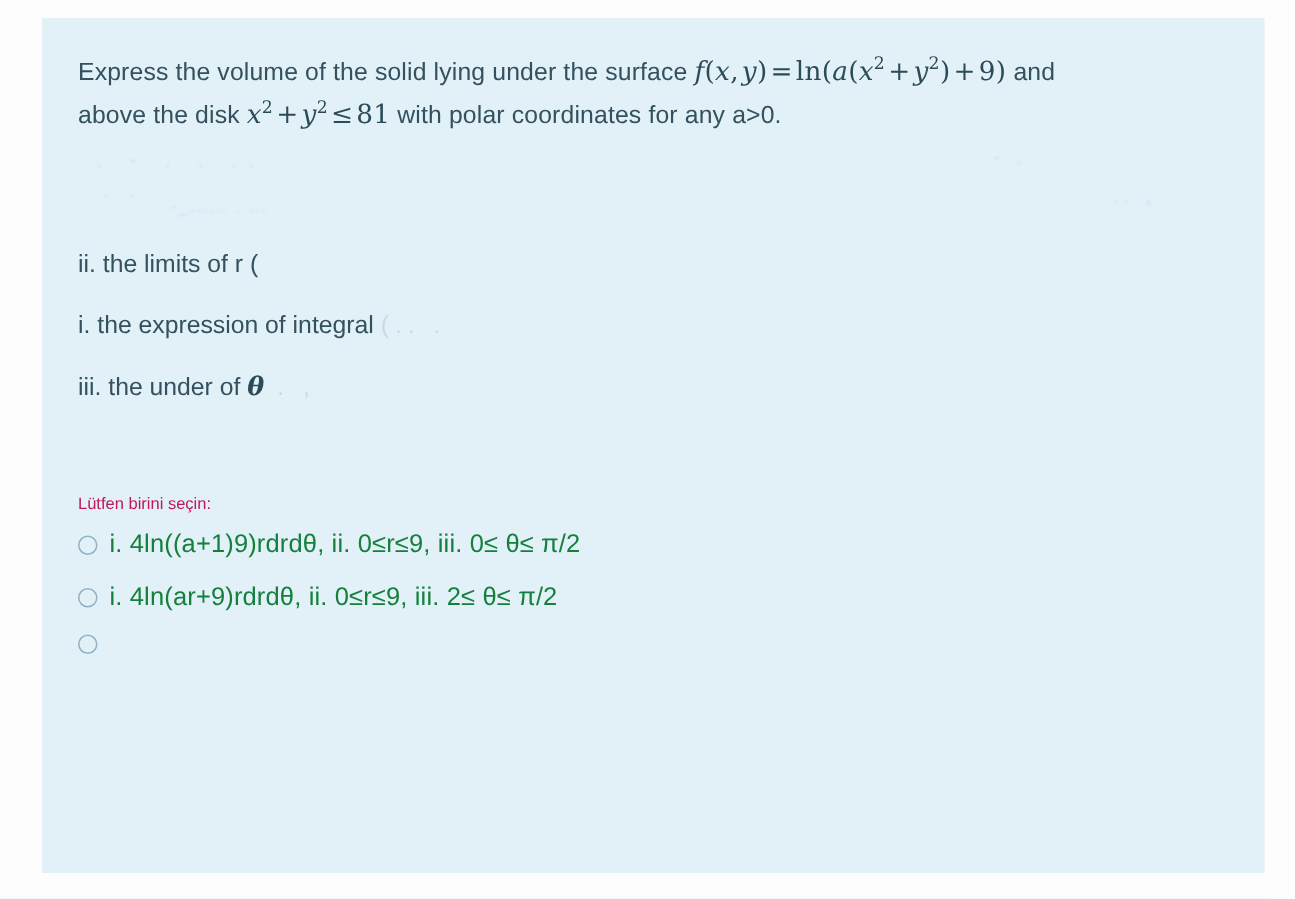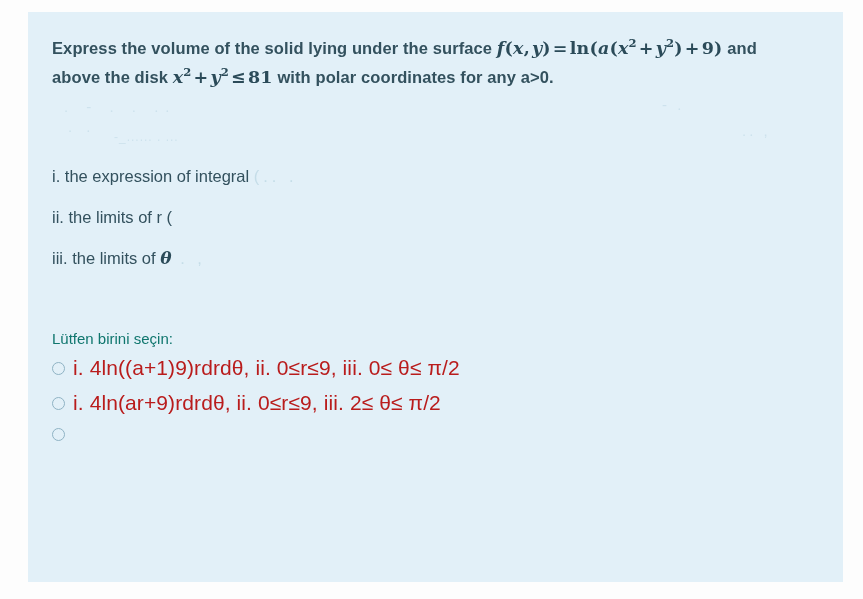--- a/index.html
+++ b/index.html
@@ -30,21 +30,20 @@
     background: #e2f0f8;
     box-sizing: border-box;
     padding: 22px 30px 0 24px;
   }
 
   .qtext {
     color: #33515e;
     font-size: 16.5px;
     line-height: 29px;
     letter-spacing: 0.1px;
-    font-weight: bold;
   }
 
   .mathsr {
     font-family: "DejaVu Serif", "Liberation Serif", serif;
     font-size: 17.5px;
     color: #2b4b59;
     letter-spacing: 0.2px;
     white-space: nowrap;
   }
   .mathsr i {
@@ -97,22 +96,22 @@
     color: #2b4b59;
   }
   .trail {
     color: #a9cbd9;
     opacity: 0.5;
     letter-spacing: 4px;
     filter: blur(0.5px);
   }
 
   .choose-label {
-    color: #0f766e;
-    font-size: 15px;
+    color: #be185d;
+    font-size: 11px;
     margin-top: 60px;
     margin-bottom: 11px;
   }
 
   .options {
     list-style: none;
     margin: 0;
     padding: 0;
   }
   .option-row {
@@ -125,22 +124,22 @@
     flex: 0 0 auto;
     width: 13px;
     height: 13px;
     border: 1.4px solid #8fb3c4;
     border-radius: 50%;
     background: transparent;
     margin-right: 8px;
     box-sizing: border-box;
   }
   .option-text {
-    color: #b91c1c;
-    font-size: 21px;
+    color: #15803d;
+    font-size: 17px;
     line-height: 20px;
     white-space: nowrap;
     letter-spacing: 0.1px;
     text-align: center;
   }
 </style>
 </head>
 <body>
 
 <div id="app">
@@ -155,27 +154,27 @@
     <div class="ghost-zone">
       <span class="ghost g1">. - . . ..</span>
       <span class="ghost g2">. .</span>
       <span class="ghost g3">-_...... . ...</span>
       <span class="ghost g4">- .</span>
       <span class="ghost g5">.. ,</span>
     </div>
 
     <div class="req-list">
       <div class="req-item">
+        <span>ii. the limits of r (</span>
+      </div>
+      <div class="req-item">
         <span>i. the expression of integral </span><span class="trail">(.. .</span>
       </div>
       <div class="req-item">
-        <span>ii. the limits of r (</span>
-      </div>
-      <div class="req-item">
-        <span>iii. the limits of </span><span class="theta-b">θ</span><span class="trail"> .   ,</span>
+        <span>iii. the under of </span><span class="theta-b">θ</span><span class="trail"> .   ,</span>
       </div>
     </div>
 
     <div class="choose-label">Lütfen birini seçin:</div>
 
     <ul class="options">
       <li class="option-row">
         <span class="radio"></span>
         <span class="option-text">i. 4ln((a+1)9)rdrdθ, ii. 0≤r≤9, iii. 0≤ θ≤ π/2</span>
       </li>

